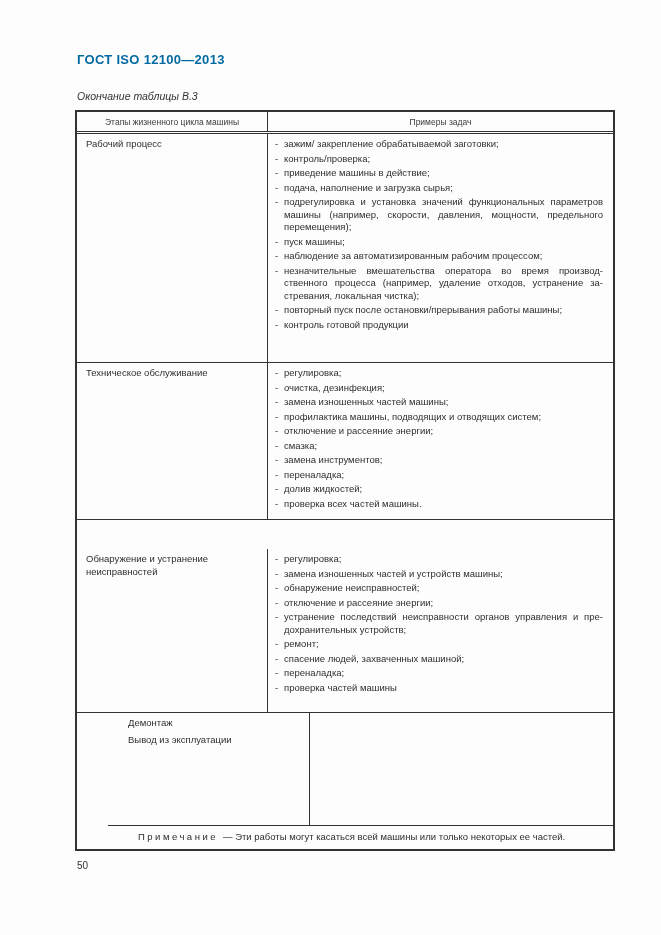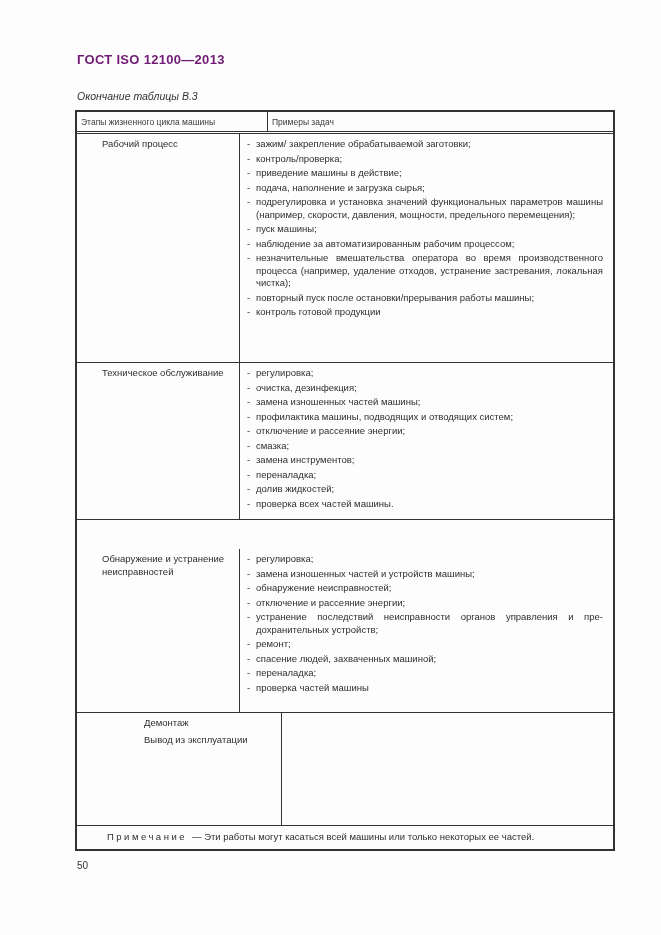--- a/index.html
+++ b/index.html
@@ -4,64 +4,64 @@
 <style>
   html,body { margin:0; padding:0; background:#ffffff; }
   .page {
     position:relative; width:661px; height:935px;
     background:#fdfdfd; overflow:hidden;
     font-family:"Liberation Sans","DejaVu Sans",sans-serif;
     color:#2e2e2e;
   }
   .doc-title {
     position:absolute; left:77px; top:52px;
-    font-size:13px; font-weight:bold; letter-spacing:0.3px; color:#701a75;
+    font-size:13px; font-weight:bold; letter-spacing:0.3px; color:#0369a1;
   }
   .table-caption {
     position:absolute; left:77px; top:90px;
     font-style:italic; font-size:10.5px; color:#333;
   }
   .gost-table {
     position:absolute; left:75px; top:110px; width:540px;
     box-sizing:border-box; border:2px solid #333; background:#fdfdfd;
   }
   .thead { display:flex; border-bottom:3px double #333; }
   .th {
-    font-size:8.5px; color:#3a3a3a; 
+    font-size:8.5px; color:#3a3a3a; text-align:center;
     padding:5px 4px 4px; box-sizing:border-box;
   }
   .th-stage { width:191px; border-right:1px solid #333; }
   .th-tasks { flex:1; }
 
   .trow { display:flex; border-bottom:1px solid #333; }
   .tbody .trow:nth-child(1) { min-height:228px; }
   .tbody .trow:nth-child(2) { min-height:156px; }
   .tbody .trow:nth-child(3) { min-height:163px;margin-top:29px; }
   .tbody .trow:nth-child(4) { min-height:112px; }
   .tbody .trow:last-child { border-bottom:none;margin-left:42px; }
 
   .stage-cell {
-    width:163px; box-sizing:border-box; border-right:1px solid #333;
-    padding:4px 6px 4px 25px; font-size:9.5px; line-height:12.5px;
+    width:191px; box-sizing:border-box; border-right:1px solid #333;
+    padding:4px 6px 4px 9px; font-size:9.5px; line-height:12.5px;
   }
   .stage-line + .stage-line { margin-top:4.5px; }
 
   .tasks-cell {
     flex:1; box-sizing:border-box;
     padding:4px 10px 4px 7px; font-size:9.5px; line-height:12.5px;
   }
   .task {
     padding-left:9px; text-indent:-9px; text-align:justify;
     margin-bottom:2px;
   }
   .task::before { content:"-"; display:inline-block; width:9px; text-indent:0; }
 
   .note-row {
     border-top:1px solid #333;
-    padding:5px 8px 6px 30px; font-size:9.5px; line-height:12px;
+    padding:5px 8px 6px 30px; font-size:9.5px; line-height:12px;margin-left:31px;
   }
   .note-label { letter-spacing:2.5px; }
   .note-text { margin-left:5px; }
 
   .page-number { position:absolute; left:77px; top:860px; font-size:10px; color:#333; }
 </style>
 </head>
 <body>
 
 <div class="page">

